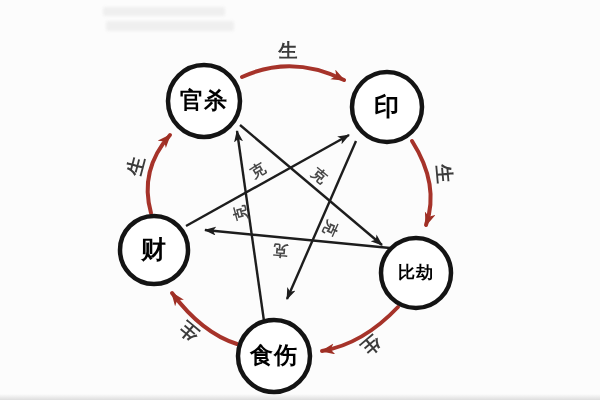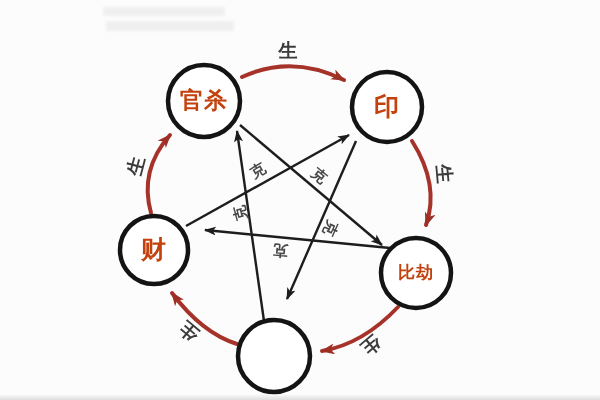--- a/index.html
+++ b/index.html
@@ -6,21 +6,21 @@
   .stage{
     position:relative;width:600px;height:400px;margin:0 auto;
     background:#fcfcfc;overflow:hidden;
     font-family:"DejaVu Sans","Liberation Sans",sans-serif;
   }
   svg{position:absolute;left:0;top:0;}
   .lbl{
     position:absolute;transform:translate(-50%,-50%) rotate(var(--rot,0deg));
     white-space:nowrap;user-select:none;line-height:1;
   }
-  .node-lbl{color:#c2410c;font-weight:600;letter-spacing:1px;}
+  .node-lbl{color:#000000;font-weight:600;letter-spacing:1px;}
   .sheng-lbl{color:#3b3b3b;font-size:19px;font-weight:600;}
   .ke-lbl{color:#474747;font-size:15px;font-weight:600;}
   .watermark{
     position:absolute;background:rgba(125,125,125,0.10);
     filter:blur(1.5px);border-radius:2px;
   }
   .bottom-shade{
     position:absolute;left:0;right:0;bottom:0;height:6px;
     background:linear-gradient(to top,rgba(0,0,0,0.12),rgba(0,0,0,0));
   }
@@ -61,20 +61,21 @@
       <circle cx="387" cy="107" r="35"></circle>
       <circle cx="416" cy="273" r="35"></circle>
       <circle cx="274" cy="356" r="36"></circle>
       <circle cx="154" cy="250" r="34"></circle>
     </g>
   </svg>
 
   <div class="lbl node-lbl" style="left:204px;top:100px;font-size:23px">官杀</div>
   <div class="lbl node-lbl" style="left:387px;top:106px;font-size:25px">印</div>
   <div class="lbl node-lbl" style="left:416px;top:272px;font-size:17px">比劫</div>
+  <div class="lbl node-lbl" style="left:274px;top:355px;font-size:23px">食伤</div>
   <div class="lbl node-lbl" style="left:154px;top:249px;font-size:25px">财</div>
 
   <div class="lbl sheng-lbl" style="left:288px;top:50px;--rot:0deg">生</div>
   <div class="lbl sheng-lbl" style="left:444px;top:174px;--rot:85deg">生</div>
   <div class="lbl sheng-lbl" style="left:371px;top:345px;--rot:140deg">生</div>
   <div class="lbl sheng-lbl" style="left:189px;top:331px;--rot:-140deg">生</div>
   <div class="lbl sheng-lbl" style="left:136px;top:166px;--rot:-75deg">生</div>
 
   <div class="lbl ke-lbl" style="left:258px;top:171px;--rot:-31deg">克</div>
   <div class="lbl ke-lbl" style="left:319px;top:176px;--rot:39deg">克</div>

